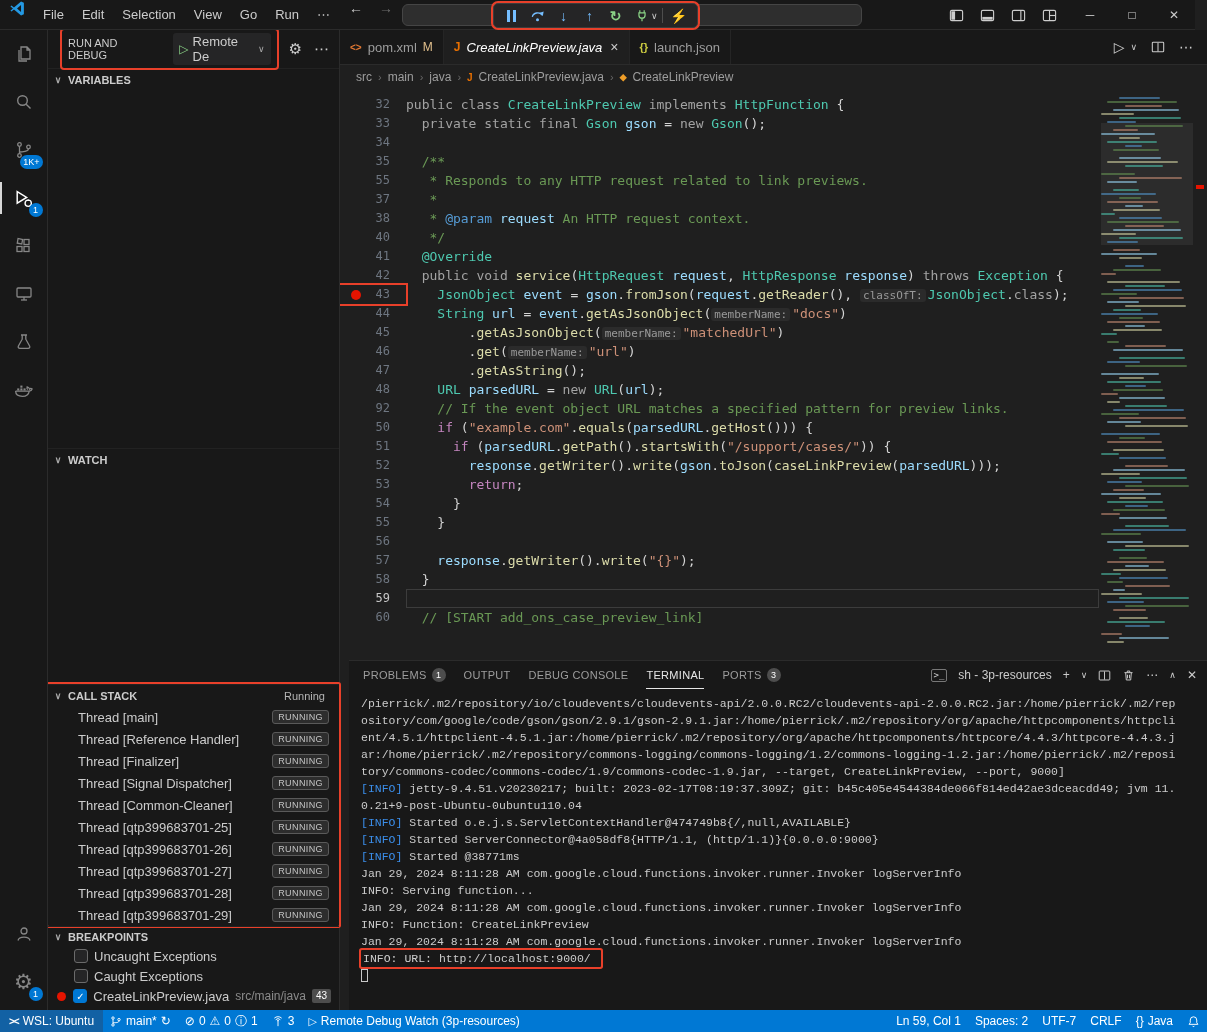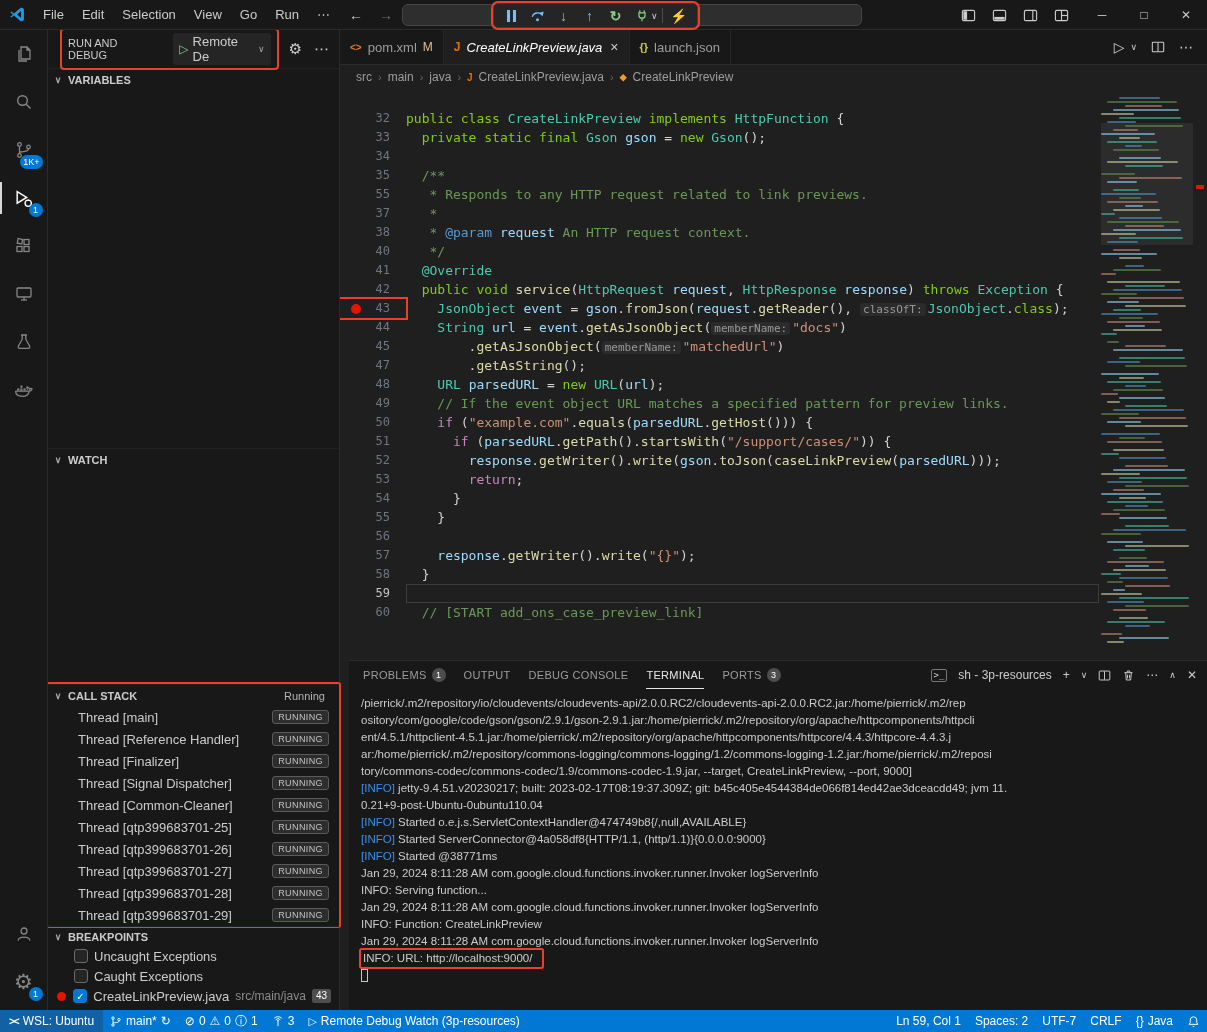--- a/index.html
+++ b/index.html
@@ -2,21 +2,21 @@
 <html style="--annot: #e8402a;"><head>
 <meta charset="utf-8">
 <style>
   *{box-sizing:border-box;margin:0;padding:0}
   html,body{width:1207px;height:1032px;overflow:hidden}
   body{position:relative;background:#1f1f1f;color:#cccccc;font-family:"Liberation Sans",sans-serif}
   svg{display:block}
   .annot{box-shadow:0 0 0 2px var(--annot)}
 
   
-  #titlebar{position:absolute;left:0;top:0;right:0;height:30px;background:#181818;border-bottom:1px solid #2b2b2b;display:flex;align-items:center;z-index:30}
+  #titlebar{position:absolute;left:0;top:0;right:12px;height:30px;background:#181818;border-bottom:1px solid #2b2b2b;display:flex;z-index:30}
   #logo{margin:0 8px 0 9px}
   .menu-item{padding:0 9px;font-size:13px;line-height:30px;color:#cccccc;cursor:default}
   #nav-arrows{margin-left:10px;display:flex;gap:16px;font-size:14px;color:#cccccc}
   #nav-arrows .dim{color:#6e6e6e}
   #command-center{position:absolute;left:402px;top:4px;width:460px;height:22px;background:#2e2e2e;border:1px solid #454545;border-radius:6px}
   #debug-toolbar{position:absolute;left:493px;top:3px;height:25px;display:flex;align-items:center;gap:1px;padding:0 5px;background:#252526;border:1px solid #3c3c3c;border-radius:5px;z-index:40}
   .dbg-btn{width:25px;height:22px;display:flex;align-items:center;justify-content:center;font-size:14px;border-radius:4px}
   .dbg-sep{width:1px;height:15px;background:#4d4d4d;margin:0 3px}
   .pause-bars{display:flex;gap:3px}
   .pause-bars i{display:block;width:3px;height:12px;background:#75beff}
@@ -74,46 +74,46 @@
   .ic-xml{color:#e37933}.ic-java{color:#e76f00;font-size:12px}.ic-json{color:#cbcb41;font-size:11px}
   .git-m{color:#e2c08d;font-size:12px}
   .tab-close{font-size:14px;margin-left:2px;color:#cccccc}
   #editor-actions{margin-left:auto;display:flex;align-items:center;gap:14px;padding:0 14px;color:#cccccc;font-size:14px}
   .ea-chev{font-size:9px;margin-left:-8px}
   #breadcrumb{height:24px;display:flex;align-items:center;gap:6px;padding:0 16px;font-size:12px;color:#9d9d9d}
   .bc-sep{color:#6a6a6a;font-size:11px}
   .bc-icon{font-size:10px;font-weight:700}
   .bc-java{color:#e76f00}.bc-class{color:#ee9d28;font-size:9px}
   #code-area{position:absolute;top:59px;left:0;right:0;bottom:0;font-family:"DejaVu Sans Mono",monospace;font-size:13px;overflow:hidden}
-  #code-lines{position:absolute;top:20px;left:0;right:108px}
+  #code-lines{position:absolute;top:6px;left:0;right:108px}
   .code-row{display:flex;height:19px;line-height:19px}
   .gutter{width:66px;flex:none;position:relative;text-align:right;padding-right:16px;color:#6e7681;font-size:12px}
   .gutter .g-dot{position:absolute;left:11px;top:5px;width:10px;height:10px;border-radius:50%;background:#e51400}
   .code-row.current .gutter{color:#c6c6c6}
   .code-row.current .ctext{box-shadow:inset 0 0 0 1px #3c3c3c}
   .ctext{white-space:pre;flex:1}
-  .tok-p{color:#d4d4d4}.tok-k{color:#84cc16}.tok-c{color:#c586c0}.tok-t{color:#4ec9b0}
+  .tok-p{color:#d4d4d4}.tok-k{color:#a3a3a3}.tok-c{color:#c586c0}.tok-t{color:#4ec9b0}
   .tok-f{color:#dcdcaa}.tok-s{color:#ce9178}.tok-m{color:#6a9955}.tok-v{color:#9cdcfe}.tok-d{color:#569cd6}.tok-a{color:#4ec9b0}
   .tok-h{color:#999;background:#2b2b2b;border-radius:3px;padding:0 3px;margin-right:2px;font-size:11px}
   #minimap{position:absolute;top:0;right:14px;width:92px;bottom:0}
   .mm-slider{position:absolute;left:0;right:0;top:34px;height:122px;background:rgba(140,140,140,.12)}
   .mm-bar{position:absolute;height:2px;border-radius:1px;opacity:.55}
   #overview-ruler{position:absolute;right:0;top:0;width:14px;bottom:0;background:#1f1f1f}
   .ruler-bp{position:absolute;right:3px;top:96px;width:8px;height:4px;background:#e51400}
 
   
   #panel{position:absolute;left:349px;top:660px;right:0;height:350px;background:#181818;border-top:1px solid #2b2b2b}
   #panel-header{height:28px;display:flex;align-items:center;padding:0 10px 0 14px}
   .p-tab{display:flex;align-items:center;gap:5px;margin-right:18px;font-size:11px;letter-spacing:.3px;color:#9d9d9d;height:28px;border-bottom:1px solid transparent}
   .p-tab.active{color:#e7e7e7;border-bottom-color:#e7e7e7}
   .p-badge{background:#4d4d4d;color:#fff;border-radius:8px;font-size:9px;line-height:14px;min-width:14px;text-align:center;padding:0 2px}
   #panel-actions{margin-left:auto;display:flex;align-items:center;gap:11px;font-size:12px;color:#cccccc}
   .term-ico{font-family:"DejaVu Sans Mono",monospace;font-size:9px;border:1px solid #777;border-radius:2px;padding:0 2px;line-height:11px}
   .pa-chev{font-size:9px}
-  #terminal-lines{position:absolute;top:28px;left:0;right:0;bottom:0;padding:6px 16px 0 12px;font-family:Liberation Sans, sans-serif;font-size:11.5px;line-height:17px;color:#cccccc}
+  #terminal-lines{position:absolute;top:28px;left:0;right:0;bottom:0;padding:6px 16px 0 12px;font-family:Liberation Mono, monospace;font-size:11.5px;line-height:17px;color:#cccccc}
   .t-row{white-space:pre;height:17px}
   .t-info{color:#3b8eea}
   .boxed{display:inline-block;box-shadow:0 0 0 2px var(--annot);padding:0 10px 0 2px;border-radius:1px}
   .t-cursor{display:inline-block;width:7px;height:13px;border:1px solid #c8c8c8;vertical-align:middle}
 
   
   #statusbar{position:absolute;left:0;right:0;bottom:0;height:22px;background:#0078d4;color:#fff;display:flex;align-items:center;font-size:12px;z-index:40}
   .sb-item{display:flex;align-items:center;gap:4px;padding:16px 7px;height:22px;white-space:nowrap}
   .sb-remote{background:#1261a4;padding:0 9px;font-weight:400}
   .sb-remote-ico{font-weight:700;font-size:10px;letter-spacing:-1px}
@@ -470,29 +470,33 @@
         </div>
         <div class="code-row">
           <div class="gutter"><span>44</span></div>
           <div class="ctext"><span class="tok-p">    </span><span class="tok-t">String </span><span class="tok-v">url </span><span class="tok-p">= </span><span class="tok-v">event</span><span class="tok-p">.</span><span class="tok-f">getAsJsonObject</span><span class="tok-p">(</span><span class="tok-h">memberName:</span><span class="tok-s">"docs"</span><span class="tok-p">)</span></div>
         </div>
         <div class="code-row">
           <div class="gutter"><span>45</span></div>
           <div class="ctext"><span class="tok-p">        .</span><span class="tok-f">getAsJsonObject</span><span class="tok-p">(</span><span class="tok-h">memberName:</span><span class="tok-s">"matchedUrl"</span><span class="tok-p">)</span></div>
         </div>
         <div class="code-row">
+          <div class="gutter"><span>46</span></div>
+          <div class="ctext"><span class="tok-p">        .</span><span class="tok-f">get</span><span class="tok-p">(</span><span class="tok-h">memberName:</span><span class="tok-s">"url"</span><span class="tok-p">)</span></div>
+        </div>
+        <div class="code-row">
           <div class="gutter"><span>47</span></div>
           <div class="ctext"><span class="tok-p">        .</span><span class="tok-f">getAsString</span><span class="tok-p">();</span></div>
         </div>
         <div class="code-row">
           <div class="gutter"><span>48</span></div>
           <div class="ctext"><span class="tok-p">    </span><span class="tok-t">URL </span><span class="tok-v">parsedURL </span><span class="tok-p">= </span><span class="tok-k">new </span><span class="tok-t">URL</span><span class="tok-p">(</span><span class="tok-v">url</span><span class="tok-p">);</span></div>
         </div>
         <div class="code-row">
-          <div class="gutter"><span>49</span></div>
+          <div class="gutter"><span>92</span></div>
           <div class="ctext"><span class="tok-p">    </span><span class="tok-m">// If the event object URL matches a specified pattern for preview links.</span></div>
         </div>
         <div class="code-row">
           <div class="gutter"><span>50</span></div>
           <div class="ctext"><span class="tok-p">    </span><span class="tok-c">if </span><span class="tok-p">(</span><span class="tok-s">"example.com"</span><span class="tok-p">.</span><span class="tok-f">equals</span><span class="tok-p">(</span><span class="tok-v">parsedURL</span><span class="tok-p">.</span><span class="tok-f">getHost</span><span class="tok-p">())) {</span></div>
         </div>
         <div class="code-row">
           <div class="gutter"><span>51</span></div>
           <div class="ctext"><span class="tok-p">      </span><span class="tok-c">if </span><span class="tok-p">(</span><span class="tok-v">parsedURL</span><span class="tok-p">.</span><span class="tok-f">getPath</span><span class="tok-p">().</span><span class="tok-f">startsWith</span><span class="tok-p">(</span><span class="tok-s">"/support/cases/"</span><span class="tok-p">)) {</span></div>
         </div>

